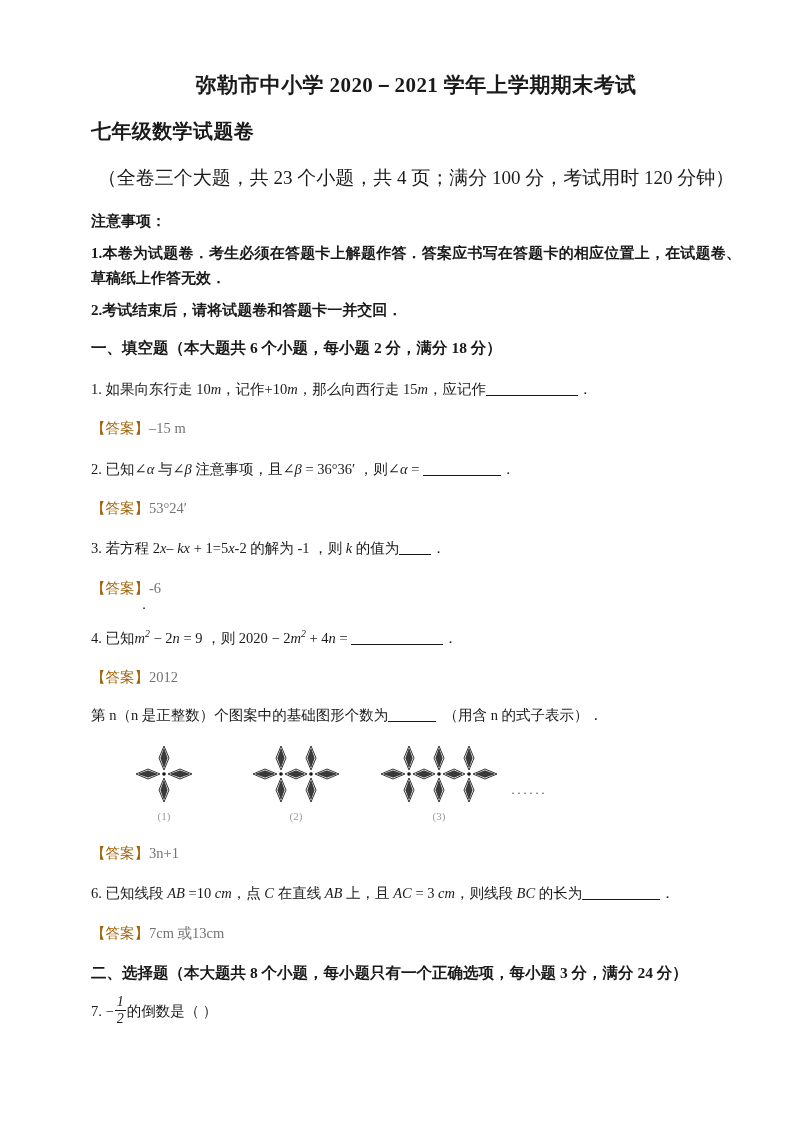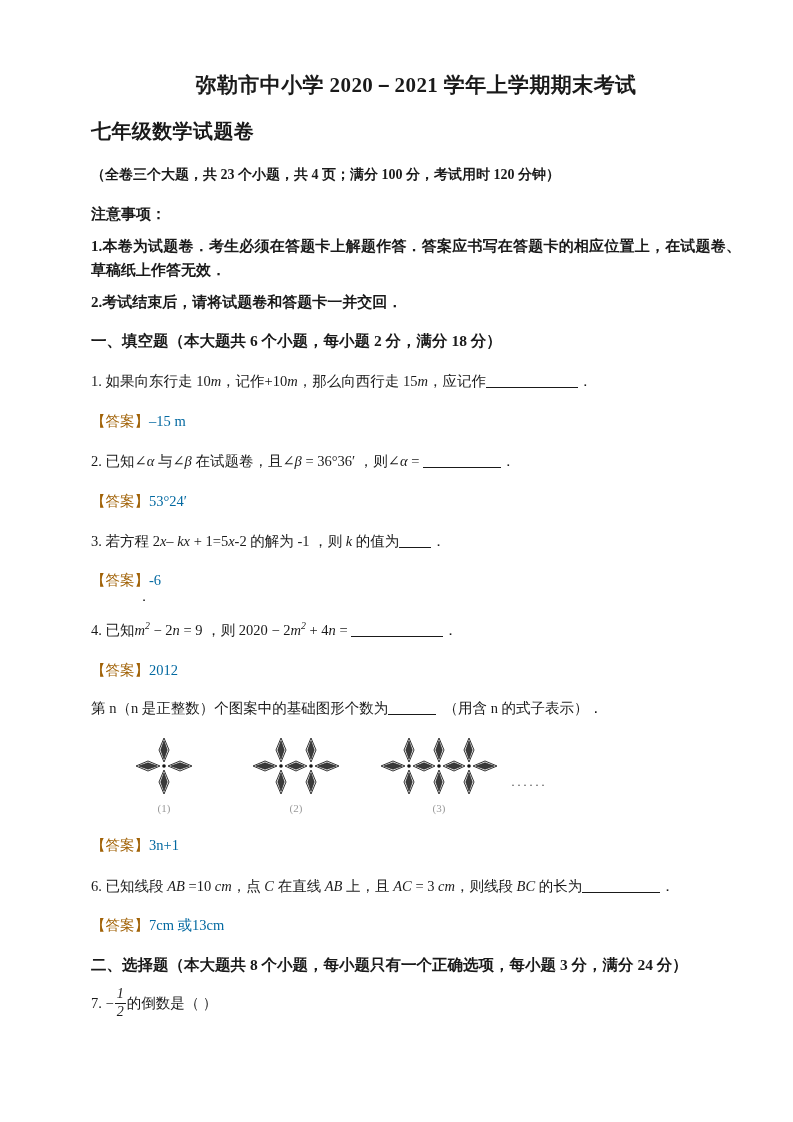--- a/index.html
+++ b/index.html
@@ -34,22 +34,23 @@
   }
   .doc-subtitle {
     text-align: left;
     font-size: 20px;
     font-weight: bold;
     letter-spacing: 0.4px;
     margin: 14px 0 0 0;
     line-height: 1.5;
   }
   .doc-meta {
-    font-size: 14px;
-    font-weight: bold;
+    text-align: center;
+    font-size: 19px;
+    font-weight: normal;
     margin: 18px 0 0 0;
     line-height: 1.5;
   }
 
   
   .notice-head {
     font-size: 15px;
     font-weight: bold;
     margin: 18px 0 0 0;
     line-height: 1.55;
@@ -78,21 +79,21 @@
   }
   .ans {
     font-size: 14.5px;
     margin: 16px 0 0 0;
     line-height: 1.6;
   }
   .ans-tag {
     color: #a16207;
   }
   .ans-val {
-    color: #0369a1;
+    color: #737373;
   }
 
   
   .mi { font-family: "Liberation Serif", "DejaVu Serif", serif; font-style: italic; }
   .mn { font-family: "Liberation Serif", "DejaVu Serif", serif; font-style: normal; }
   .sup { font-size: 0.68em; vertical-align: super; font-style: italic; }
   .blank-lg { display: inline-block; border-bottom: 1.3px solid #1a1a1a; width: 92px; vertical-align: -2px; }
   .blank-md { display: inline-block; border-bottom: 1.3px solid #1a1a1a; width: 78px; vertical-align: -2px; }
   .blank-sm { display: inline-block; border-bottom: 1.3px solid #1a1a1a; width: 48px; vertical-align: -2px; }
   .blank-xs { display: inline-block; border-bottom: 1.3px solid #1a1a1a; width: 32px; vertical-align: -2px; }
@@ -165,21 +166,21 @@
   <div class="q">
     <span class="mn">1.</span>
     <span class="mn">如果向东行走 10</span><span class="mi">m</span><span class="mn">，记作+10</span><span class="mi">m</span><span class="mn">，那么向西行走 15</span><span class="mi">m</span><span class="mn">，应记作</span><span class="blank-lg"></span><span class="mn">．</span>
   </div>
   <div class="ans">
     <span class="ans-tag">【答案】</span><span class="ans-val">–15 m</span>
   </div>
 
   <div class="q">
     <span class="mn">2.</span>
-    <span class="mn">已知∠</span><span class="mi">α</span><span class="mn"> 与∠</span><span class="mi">β</span><span class="mn"> 在试题卷，且∠</span><span class="mi">β</span><span class="mn"> = 36°36′ ，则∠</span><span class="mi">α</span><span class="mn"> = </span><span class="blank-md"></span><span class="mn">．</span>
+    <span class="mn">已知∠</span><span class="mi">α</span><span class="mn"> 与∠</span><span class="mi">β</span><span class="mn"> 注意事项，且∠</span><span class="mi">β</span><span class="mn"> = 36°36′ ，则∠</span><span class="mi">α</span><span class="mn"> = </span><span class="blank-md"></span><span class="mn">．</span>
   </div>
   <div class="ans">
     <span class="ans-tag">【答案】</span><span class="ans-val">53°24′</span>
   </div>
 
   <div class="q">
     <span class="mn">3.</span>
     <span class="mn">若方程 2</span><span class="mi">x</span><span class="mn">– </span><span class="mi">kx</span><span class="mn"> + 1=5</span><span class="mi">x</span><span class="mn">-2 的解为 -1 ，则 </span><span class="mi">k</span><span class="mn"> 的值为</span><span class="blank-xs"></span><span class="mn">．</span>
   </div>
   <div class="ans">

